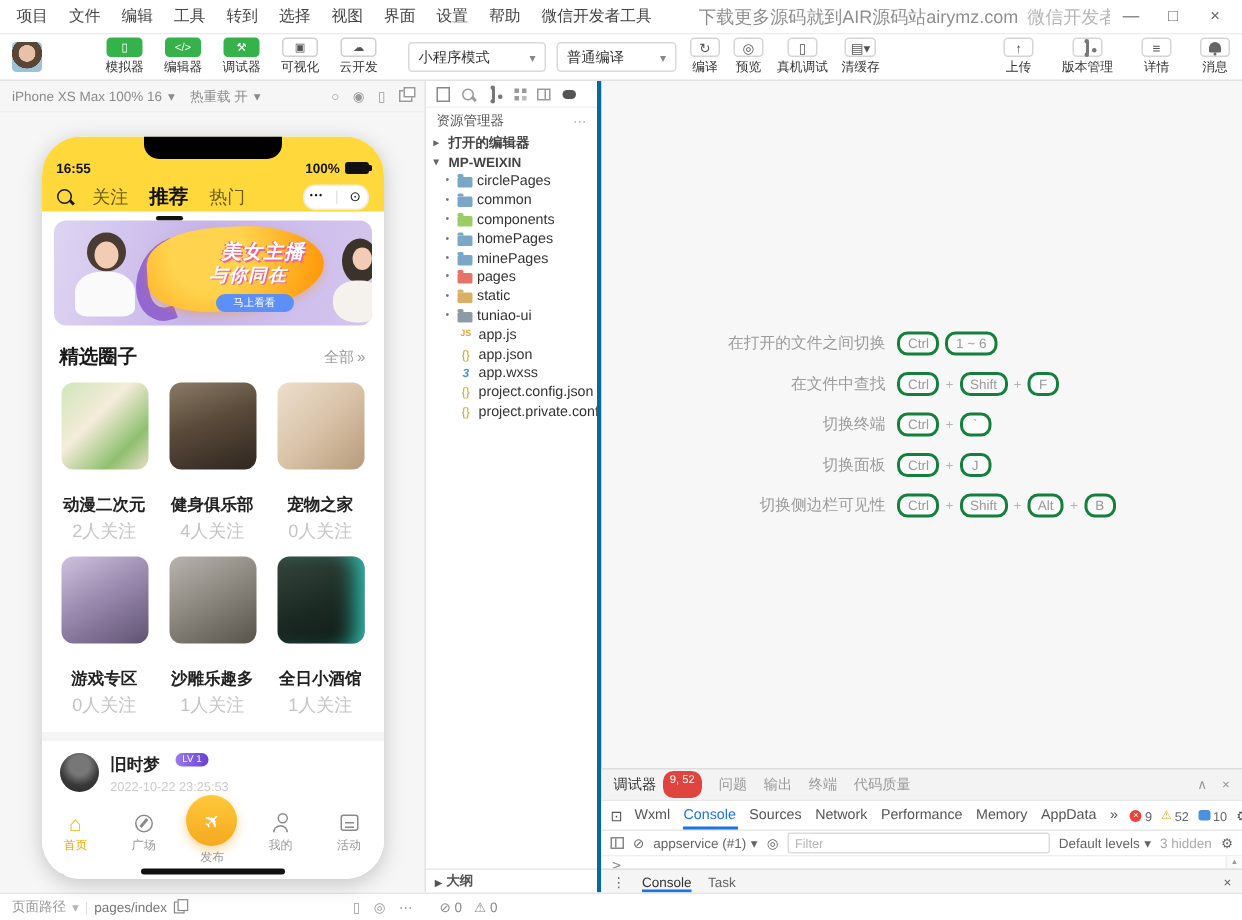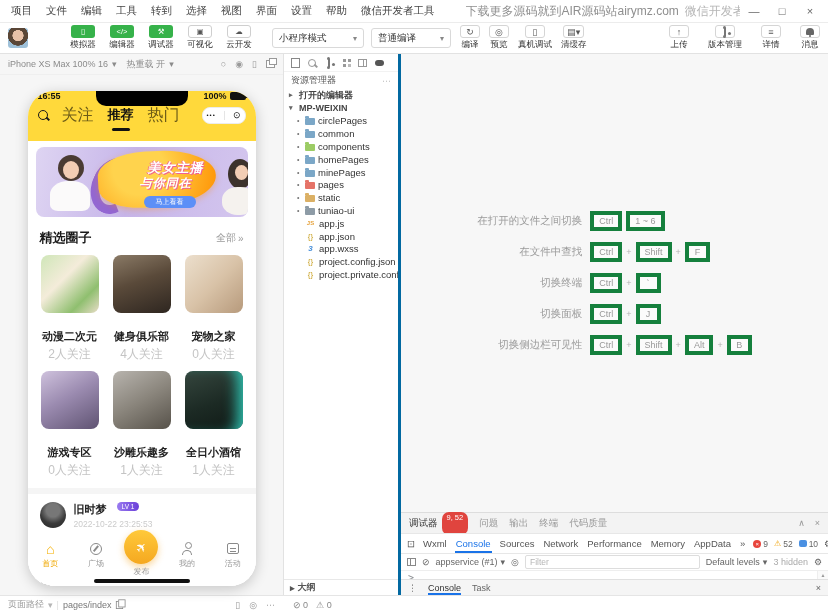--- a/index.html
+++ b/index.html
@@ -62,28 +62,28 @@
   
   .sim-panel{width:283px;flex:none;background:#f6f6f6;border-right:1px solid #e2e2e2;display:flex;flex-direction:column;}
   .sim-toolbar{height:20px;display:flex;align-items:center;gap:4px;padding:0 8px;font-size:9px;color:#8b8b8b;border-bottom:1px solid #efefef;}
   .sim-icons{margin-left:auto;display:flex;gap:9px;align-items:center;color:#999;font-size:9px;}
 
   
   .phone{width:228px;height:495px;margin:16px auto 0;background:#fff;border-radius:26px;
          box-shadow:0 3px 14px rgba(0,0,0,.20);position:relative;overflow:hidden;flex:none;}
   .ph-header{background:#ffd93b;height:50px;position:relative;}
   .notch{position:absolute;top:0;left:50%;transform:translateX(-50%);width:92px;height:15px;background:#000;border-radius:0 0 10px 10px;z-index:3;}
-  .ph-status{display:flex;justify-content:space-between;align-items:center;padding:0 10px 0;font-size:9px;font-weight:bold;color:#111;}
+  .ph-status{display:flex;justify-content:space-between;align-items:center;padding:16px 10px 0;font-size:9px;font-weight:bold;color:#111;}
   .batt-wrap{display:flex;align-items:center;gap:3px;}
   .batt{width:16px;height:8px;background:#111;border-radius:2px;position:relative;}
   .batt::after{content:"";position:absolute;right:-2px;top:2px;width:2px;height:4px;background:#111;border-radius:0 1px 1px 0;}
   .ph-tabs{display:flex;align-items:center;padding:0 10px;height:28px;gap:14px;}
   .mag{width:8px;height:8px;border:1.6px solid #1a1a1a;border-radius:50%;position:relative;flex:none;}
   .mag::after{content:"";position:absolute;width:4px;height:1.6px;background:#1a1a1a;transform:rotate(45deg);right:-3px;bottom:-1px;}
-  .ptab{font-size:16px;color:#6d5c17;position:relative;}
+  .ptab{font-size:12px;color:#6d5c17;position:relative;}
   .ptab.active{font-size:13px;font-weight:bold;color:#111;}
   .ptab.active::after{content:"";position:absolute;left:50%;transform:translateX(-50%);bottom:-7px;width:18px;height:3px;background:#111;border-radius:2px;}
   .capsule{margin-left:auto;width:42px;height:15px;background:#fff;border:1px solid #ececec;border-radius:8px;
            display:flex;align-items:center;justify-content:space-around;}
   .cap-dots{font-size:6px;color:#111;letter-spacing:1px;}
   .cap-div{width:1px;height:9px;background:#e5e5e5;}
   .cap-target{font-size:9px;color:#111;line-height:1;}
 
   .ph-body{background:#fff;}
   .banner{margin:6px 8px 0;height:70px;border-radius:8px;position:relative;overflow:hidden;cursor:pointer;
@@ -172,29 +172,29 @@
   .fwxss{color:#4a90d9;font-size:8px;font-style:italic;}
   .exp-outline{height:15px;border-top:1px solid #e8e8e8;display:flex;align-items:center;gap:3px;padding:0 6px;
                font-size:9px;color:#555;font-weight:bold;flex:none;}
 
   
   .rightcol{flex:1;display:flex;flex-direction:column;min-width:0;background:#f7f7f7;}
   .editor{flex:1;display:flex;align-items:center;justify-content:center;min-height:0;}
   .shortcuts{display:grid;grid-template-columns:max-content max-content;gap:11px 8px;align-items:center;}
   .sc-label{text-align:right;color:#9b9b9b;font-size:10.5px;}
   .sc-keys{display:flex;align-items:center;gap:4px;}
-  .kbd{border:4px solid #15803d;background:#fbfbfb;border-radius:0;padding:1px 5px;font-size:9px;color:#999;min-width:7px;text-align:center;}
+  .kbd{border:2px solid #15803d;background:#fbfbfb;border-radius:7px;padding:1px 5px;font-size:9px;color:#999;min-width:7px;text-align:center;}
   .plus{color:#b3b3b3;font-size:9px;}
 
   
   .debugger{height:82px;flex:none;border-top:1px solid #ddd;background:#f3f3f3;display:flex;flex-direction:column;}
   .dbg-tabs{height:20px;display:flex;align-items:center;gap:11px;padding:0 8px;font-size:9.5px;color:#999;}
   .dbg-tab{cursor:pointer;display:flex;align-items:center;gap:4px;}
   .dbg-tab.active{color:#333;}
-  .redpill{background:#e0443e;color:#fff;border-radius:7px;padding:0 5px;font-size:7.5px;height:23px;line-height:11px;}
+  .redpill{background:#e0443e;color:#fff;border-radius:7px;padding:0 5px;font-size:7.5px;height:18px;line-height:11px;}
   .dbg-win{margin-left:auto;display:flex;gap:10px;color:#999;font-size:9px;}
   .devtools{height:19px;background:#fff;border-top:1px solid #e7e7e7;border-bottom:1px solid #e7e7e7;
             display:flex;align-items:center;gap:7px;padding:0 6px;font-size:9.5px;color:#555;}
   .dt-tab{cursor:pointer;height:100%;display:flex;align-items:center;padding:0 1px;}
   .dt-tab.active{color:#1a73e8;box-shadow:inset 0 -2px #1a73e8;}
   .dt-right{margin-left:auto;display:flex;align-items:center;gap:6px;}
   .cnt{display:flex;align-items:center;gap:2px;font-size:8.5px;color:#666;}
   .dot-err{width:8px;height:8px;border-radius:50%;background:#e8453c;color:#fff;font-size:6px;display:flex;align-items:center;justify-content:center;}
   .tri-warn{color:#f0a30a;font-size:8px;}
   .sq-info{width:8px;height:7px;border-radius:2px;background:#4a90e2;}

